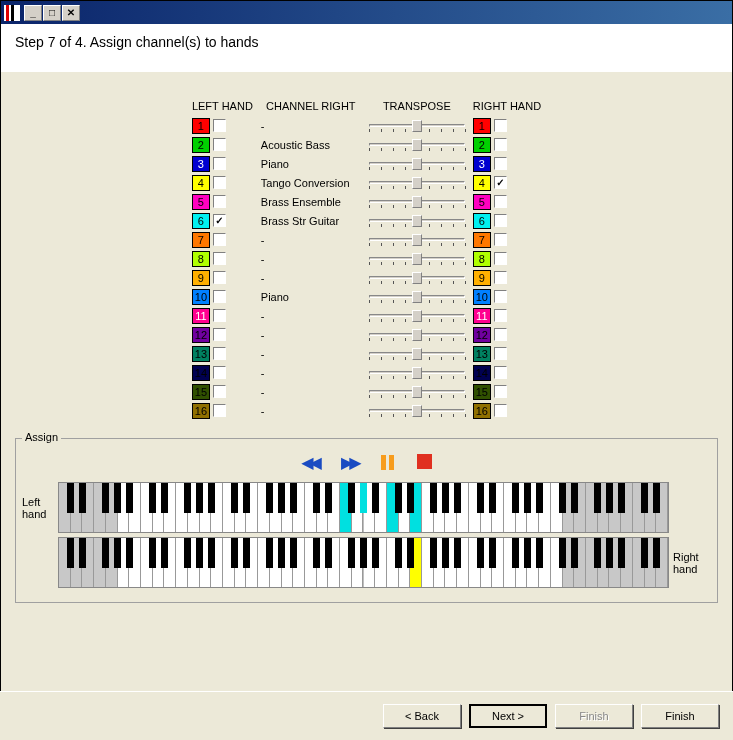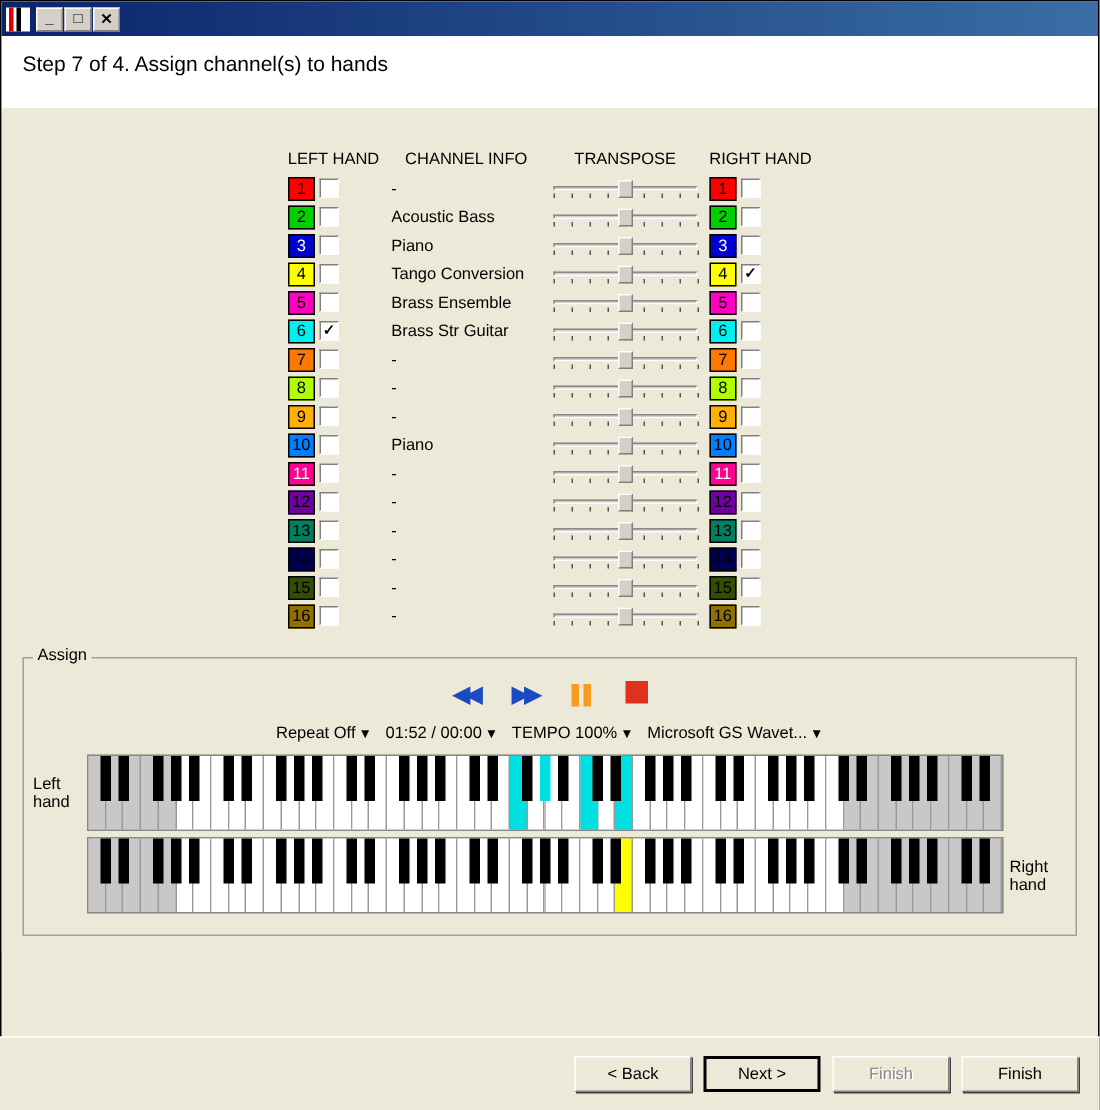--- a/index.html
+++ b/index.html
@@ -134,21 +134,21 @@
             <span class="numbox" style="background: rgb(48, 80, 0); color: rgb(0, 0, 0);">15</span>
             <span class="chk"></span>
           </div>
           <div class="row">
             <span class="numbox" style="background: rgb(144, 112, 0); color: rgb(0, 0, 0);">16</span>
             <span class="chk"></span>
           </div>
         </div>
     </div>
     <div class="col">
-      <div class="col-header">CHANNEL INFO</div>
+      <div class="col-header">CHANNEL RIGHT</div>
       <div id="info-col">
           <div class="row">
             <span class="chinfo">-</span>
           </div>
           <div class="row">
             <span class="chinfo">Acoustic Bass</span>
           </div>
           <div class="row">
             <span class="chinfo">Piano</span>
           </div>
@@ -512,26 +512,20 @@
   <fieldset class="preview-fieldset">
     <span class="preview-legend">Assign</span>
     <div class="transport">
       <span class="tbtn rewind">◀◀</span>
       <span class="tbtn ffwd">▶▶</span>
       <span class="tbtn pause">
           <span></span>
           <span></span>
         </span>
       <span class="tbtn"><span class="stop"></span></span>
-    </div>
-    <div class="controls-row">
-      <span class="ctrl"><span>Repeat Off</span><span class="dd">▼</span></span>
-      <span class="ctrl"><span>01:52 / 00:00</span><span class="dd">▼</span></span>
-      <span class="ctrl"><span>TEMPO 100%</span><span class="dd">▼</span></span>
-      <span class="ctrl"><span>Microsoft GS Wavet...</span><span class="dd">▼</span></span>
     </div>
     <div class="kb-row">
       <div class="kb-label">Left hand</div>
       <div class="keyboard" id="kb-left">
           <div class="whitekey" style="left: 0px; width: 11.7115px; background: rgb(200, 200, 200);"></div>
           <div class="whitekey" style="left: 11.7115px; width: 11.7115px; background: rgb(200, 200, 200);"></div>
           <div class="whitekey" style="left: 23.4231px; width: 11.7115px; background: rgb(200, 200, 200);"></div>
           <div class="whitekey" style="left: 35.1346px; width: 11.7115px; background: rgb(200, 200, 200);"></div>
           <div class="whitekey" style="left: 46.8462px; width: 11.7115px; background: rgb(200, 200, 200);"></div>
           <div class="whitekey" style="left: 58.5577px; width: 11.7115px;"></div>

